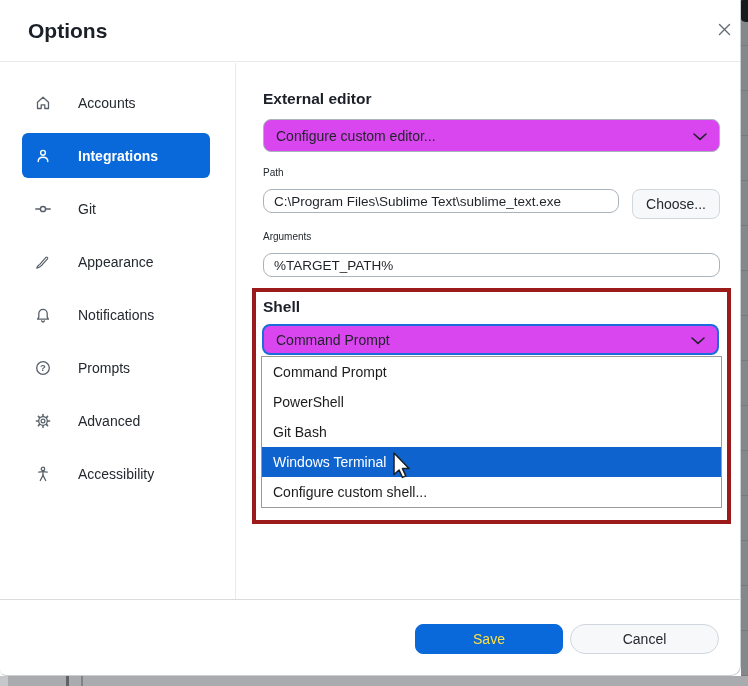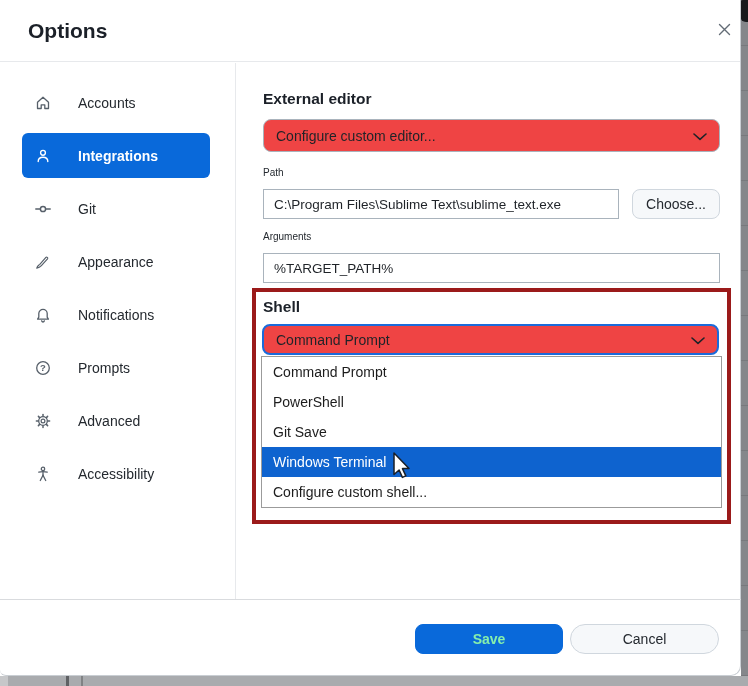--- a/index.html
+++ b/index.html
@@ -54,35 +54,35 @@
     font-size:14px;color:var(--txt);background:transparent;border:none;
   }
   .nav-item .ic{width:16px;height:16px;display:flex;align-items:center;justify-content:center;flex:none;}
   .nav-item.selected{background:var(--accent);color:#ffffff;font-weight:600;}
   .nav-item svg{stroke:#57606a;}
   .nav-item.selected svg{stroke:#ffffff;}
   .qmark{fill:#57606a;stroke:none !important;font-size:9.5px;font-weight:700;}
   .section-heading{position:absolute;font-size:15.5px;font-weight:600;color:#1b2028;margin:0;}
   .field-label{position:absolute;font-size:10px;color:var(--txt);text-align:right;}
   .selectbox{
-    position:absolute;height:33px;width:457px;background:#ef4444;
+    position:absolute;height:33px;width:457px;background:#d946ef;
     border:1px solid #a9b3bc;border-radius:8px;display:flex;align-items:center;
     padding:0 12px;font-size:14px;color:#1f2328;cursor:pointer;justify-content:space-between;
   }
   .selectbox.focused{border:2px solid #1a6bdb;height:31px;}
   .textinput{
-    position:absolute;height:30px;border:1px solid #a9b3bc;border-radius:0;
+    position:absolute;height:24px;border:1px solid #a9b3bc;border-radius:9px;
     padding:0 10px;font-size:13.5px;color:#1f2328;font-family:"Liberation Sans",sans-serif;background:#fff;
   }
   .btn{
     position:absolute;height:30px;border-radius:8px;font-size:14px;cursor:pointer;
     font-family:"Liberation Sans",sans-serif;display:flex;align-items:center;justify-content:center;
   }
   .btn-secondary{background:#f6f8fa;border:1px solid var(--border);color:var(--txt);}
-  .btn-primary{background:var(--accent);border:1px solid var(--accent);color:#86efac;font-weight:700;}
+  .btn-primary{background:var(--accent);border:1px solid var(--accent);color:#fde047;font-weight:400;}
 
   
   .dropdown-list{
     position:absolute;left:261px;top:356px;width:461px;background:#fff;
     border:1px solid #9b9b9b;z-index:4;
   }
   .option{
     height:30px;line-height:30px;padding-left:11px;font-size:14px;color:#1c1c1c;cursor:pointer;
   }
   .option.highlight{background:var(--hl);color:#ffffff;}
@@ -237,21 +237,21 @@
     <span>
       <svg width="14" height="8" viewBox="0 0 14 8">
           <polyline points="1,1 7,6.4 13,1" fill="none" stroke="#1f2328" stroke-width="1.6" stroke-linecap="round" stroke-linejoin="round"></polyline>
         </svg>
     </span>
   </div>
 
   <div class="dropdown-list">
     <div class="option">Command Prompt</div>
     <div class="option">PowerShell</div>
-    <div class="option">Git Save</div>
+    <div class="option">Git Bash</div>
     <div class="option highlight">Windows Terminal</div>
     <div class="option">Configure custom shell...</div>
   </div>
 
   <div class="footer-divider"></div>
   <button class="btn btn-primary save-btn">Save</button>
   <button class="btn btn-secondary cancel-btn">Cancel</button>
 
 </div>
 

